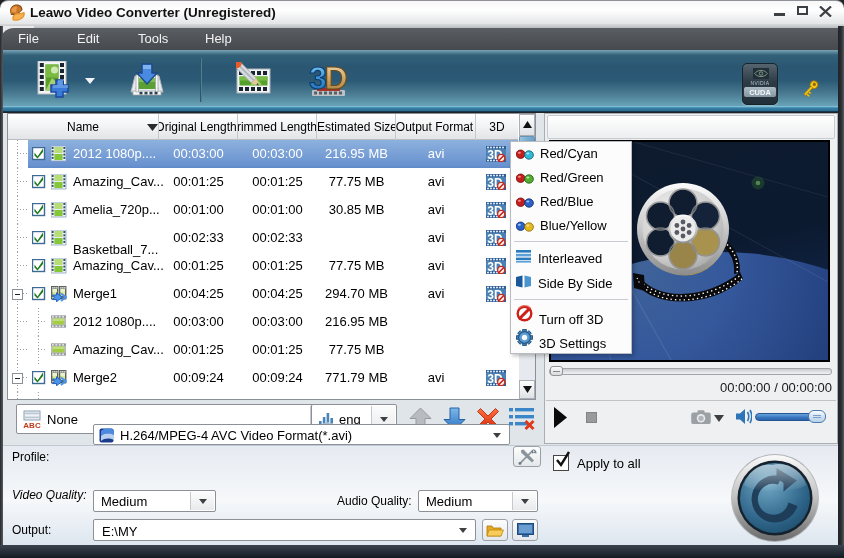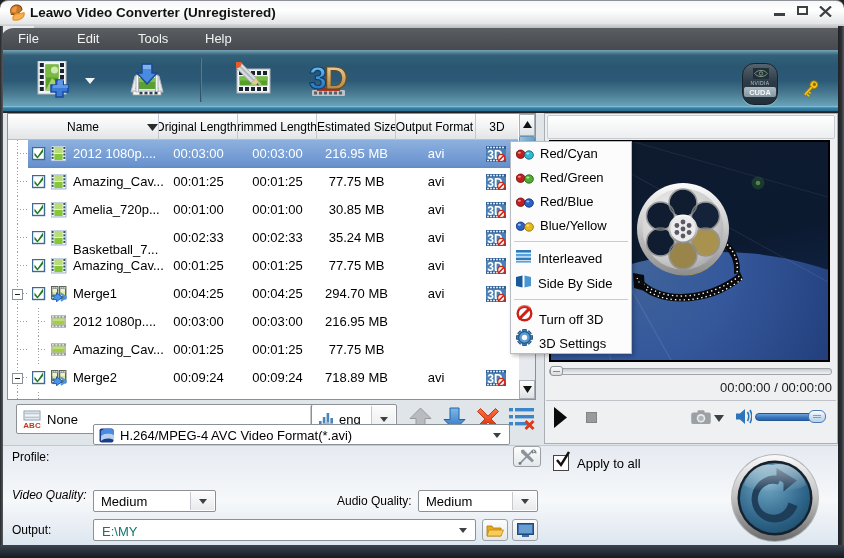--- a/index.html
+++ b/index.html
@@ -195,21 +195,21 @@
       <rect x="16" y="30.5" width="3" height="3"></rect>
       <rect x="21" y="30.5" width="3" height="3"></rect>
       <rect x="26" y="30.5" width="3" height="3"></rect>
       <rect x="31" y="30.5" width="3" height="3"></rect>
   </g>
   <rect x="9" y="27" width="23" height="3" fill="#a82818" opacity="0.9"></rect>
   <text x="10" y="28" font-family="Liberation Sans, sans-serif" font-size="32" font-weight="bold" fill="url(#g3)" stroke="#0d3f72" stroke-width="1.2" text-anchor="middle">3</text>
   <text x="28" y="28" font-family="Liberation Sans, sans-serif" font-size="32" font-weight="bold" fill="url(#gD)" stroke="#6a4a1a" stroke-width="1.2" text-anchor="middle">D</text>
 </svg>
 
-<div class="abs" style="left:742px; top:63px; width:36px; height:42px; border-radius:12px;
+<div class="abs" style="left:742px; top:63px; width:36px; height:42px; border-radius:5px;
   background:linear-gradient(#55646e, #2c3b46 45%, #223039); border:1px solid #18242c; box-shadow:0 1px 1px rgba(255,255,255,0.25);">
   <svg style="position:absolute; left:10px; top:4px;" width="16" height="11" viewBox="0 0 16 11">
     <rect x="0" y="0" width="16" height="11" fill="#222f38"></rect>
     <path d="M8 2.4 C5 2.4, 2.8 4, 1.6 5.5 C2.8 7, 5 8.6, 8 8.6 C11 8.6, 13.2 7, 14.4 5.5 C13.2 4, 11 2.4, 8 2.4 Z" fill="none" stroke="#8aa890" stroke-width="1" opacity="0.85"></path>
     <circle cx="8" cy="5.5" r="1.7" fill="none" stroke="#8aa890" stroke-width="1" opacity="0.85"></circle>
   </svg>
   <div style="position:absolute; left:0; top:16px; width:100%; text-align:center; font-size:5px; color:#b6c2c8; letter-spacing:0.4px;">NVIDIA</div>
   <div style="position:absolute; left:1px; top:23px; width:32px; height:9.5px; border-radius:2px; background:linear-gradient(#aebcc4,#8496a2);"></div>
   <div style="position:absolute; left:0; top:24px; width:100%; text-align:center; font-size:7.5px; font-weight:bold; color:#f4f8fa;">CUDA</div>
 </div>
@@ -389,21 +389,20 @@
 <div class="th" style="left:9px; top:13px; width:10px;"></div>
 <svg style="position:absolute; left:24px; top:7px;" width="14" height="14">
         <use href="#cbx"></use>
       </svg>
 <svg style="position:absolute; left:43px; top:6px;" width="16" height="16">
         <use href="#vicon"></use>
       </svg>
 <div style="position:absolute; left:65px; top:0; width:120px; line-height:28px; text-align:left; overflow:hidden; white-space:nowrap;margin-top:12px;">Basketball_7...</div>
 <div class="cell" style="left:151px; width:79px;">00:02:33</div>
 <div class="cell" style="left:230px; width:79px;">00:02:33</div>
-<div class="cell" style="left:309px; width:79px;">35.24 MB</div>
 <div class="cell" style="left:388px; width:80px;">avi</div>
 <svg style="position:absolute; left:478px; top:6px;" width="20" height="16">
         <use href="#icon3d"></use>
       </svg>
 </div>
 <div class="row" style="top:252px;">
 <div class="tv" style="left:9px; top:0; height:28px;"></div>
 <div class="th" style="left:9px; top:13px; width:10px;"></div>
 <svg style="position:absolute; left:24px; top:7px;" width="14" height="14">
         <use href="#cbx"></use>
@@ -475,21 +474,21 @@
       </svg>
 <svg style="position:absolute; left:43px; top:6px;" width="16" height="16">
         <use href="#micon"></use>
       </svg>
 <div class="expb">
         <div class="expm"></div>
       </div>
 <div style="position:absolute; left:65px; top:0; width:120px; line-height:28px; text-align:left; overflow:hidden; white-space:nowrap;">Merge2</div>
 <div class="cell" style="left:151px; width:79px;">00:09:24</div>
 <div class="cell" style="left:230px; width:79px;">00:09:24</div>
-<div class="cell" style="left:309px; width:79px;">718.89 MB</div>
+<div class="cell" style="left:309px; width:79px;">771.79 MB</div>
 <div class="cell" style="left:388px; width:80px;">avi</div>
 <svg style="position:absolute; left:478px; top:6px;" width="20" height="16">
         <use href="#icon3d"></use>
       </svg>
 </div>
 <div class="abs tv" style="left:17px; top:392px; height:8px;"></div>
 <div class="abs tv" style="left:38px; top:392px; height:8px;"></div>
 </div>
 <div class="abs" id="vscroll">
   <div style="position:absolute; left:0; top:0; width:16px; height:22px; background:linear-gradient(#fdfdfd,#dfe2e5); border:1px solid #a8aeb4;"></div>
@@ -704,21 +703,21 @@
   <span style="position:absolute; left:7px; top:3px; font-size:13px; color:#000;">Medium</span>
   <div class="arr"></div>
 </div>
 <div class="label" style="left:337px; top:494px;">Audio Quality:</div>
 <div class="combo" style="left:418px; top:490px; width:120px; height:22px;">
   <span style="position:absolute; left:7px; top:3px; font-size:13px; color:#000;">Medium</span>
   <div class="arr"></div>
 </div>
 <div class="label" style="left:12px; top:523px;">Output:</div>
 <div class="combo" style="left:93px; top:519px; width:383px; height:22px;">
-  <span style="position:absolute; left:8px; top:4px; font-size:13px; color:#0f766e;">E:\MY</span>
+  <span style="position:absolute; left:8px; top:4px; font-size:13px; color:#000000;">E:\MY</span>
   <div class="arr" style="width:22px; background:none; border-left:none;"></div>
 </div>
 <div class="abs" style="left:482px; top:519px; width:26px; height:22px; background:linear-gradient(#fdfdfd,#e4e7ea); border:1px solid #9aa0a6; border-radius:3px;">
   <svg style="position:absolute; left:3px; top:3px;" width="19" height="15" viewBox="0 0 19 15">
     <path d="M1 3 L1 13 L15 13 L15 5 L7 5 L6 3 Z" fill="#e8a820" stroke="#b07808" stroke-width="0.8"></path>
     <path d="M3 7 L17.5 7 L15 13 L1 13 Z" fill="#f8cc58" stroke="#c08c10" stroke-width="0.8"></path>
   </svg>
 </div>
 <div class="abs" style="left:512px; top:519px; width:26px; height:22px; background:linear-gradient(#fdfdfd,#e4e7ea); border:1px solid #9aa0a6; border-radius:3px;">
   <svg style="position:absolute; left:4px; top:3px;" width="17" height="15" viewBox="0 0 17 15">

